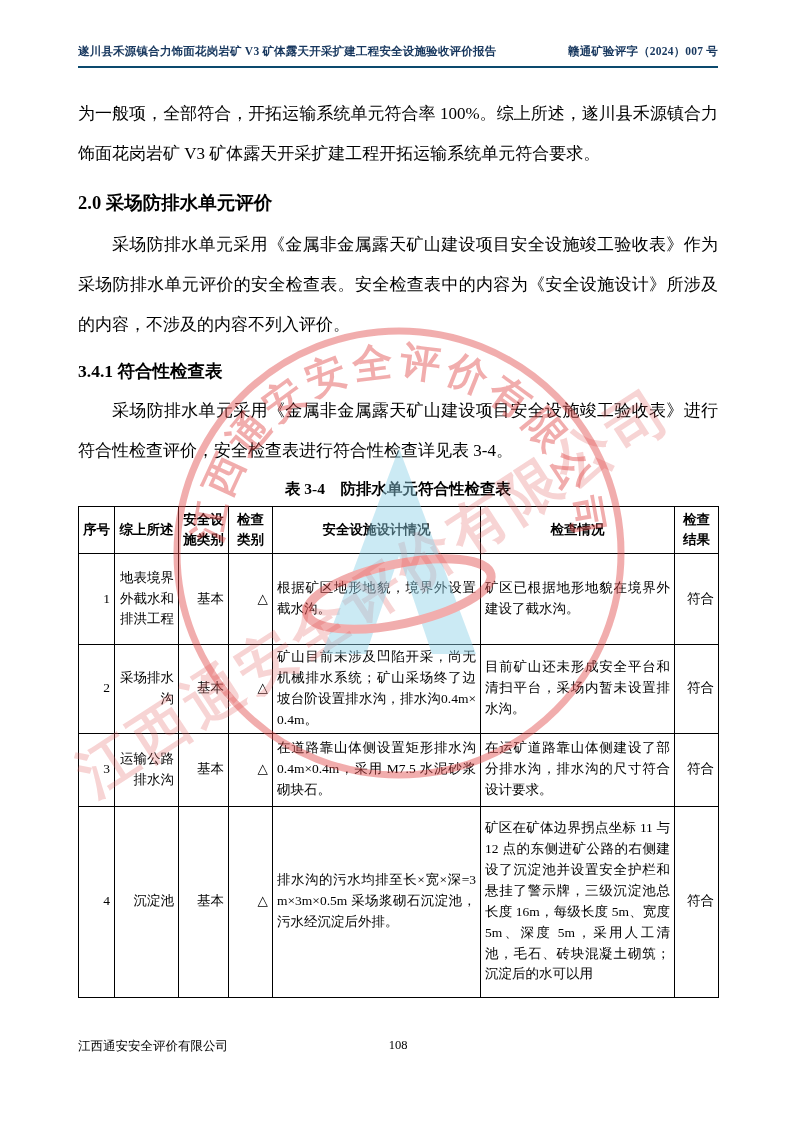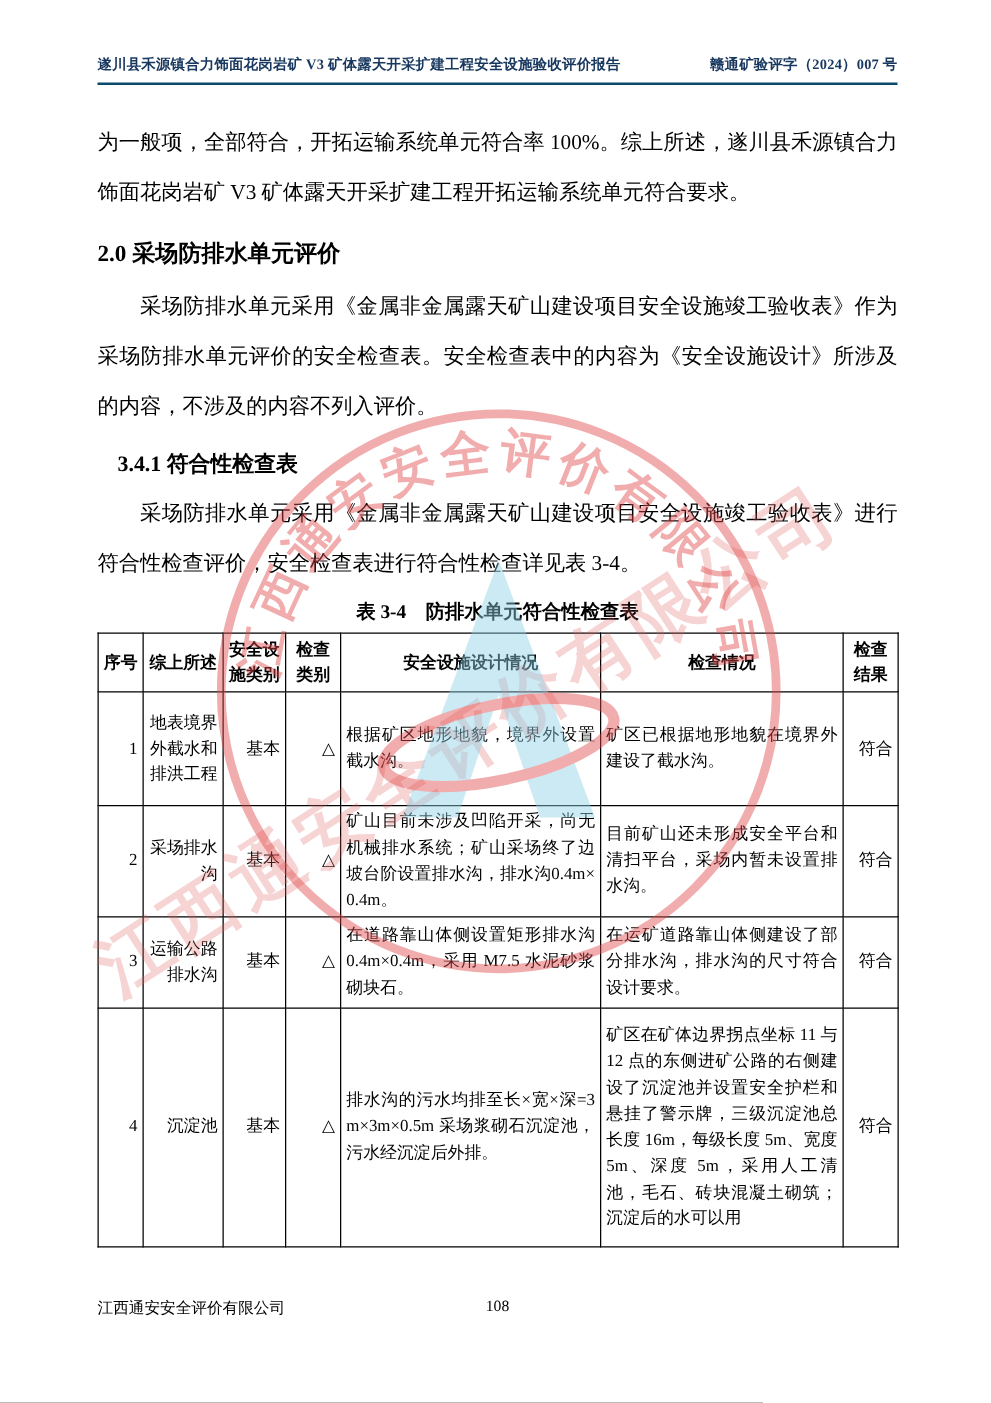--- a/index.html
+++ b/index.html
@@ -16,21 +16,21 @@
     padding-bottom:7px; border-bottom:2px solid #0c4a6e;
     font-size:11.5px; font-weight:bold; color:#17375e;
     letter-spacing:0.2px; white-space:nowrap;
   }
 
   
   .content { position:absolute; top:94px; left:78px; width:640px; }
   .para { margin:0; font-size:17px; line-height:40px; text-align:justify; }
   .indent { text-indent:2em; }
   h2.sec { font-size:18.5px; font-weight:bold; margin:16px 0 10px; }
-  h3.sub { font-size:17.5px; font-weight:bold; margin:14px 16px 8px; }
+  h3.sub { font-size:17.5px; font-weight:bold; margin:14px 0 8px; }
   .caption { text-align:center; font-weight:bold; font-size:15.5px; margin:8px 0 6px; }
 
   
   table.check { width:640px; border-collapse:collapse; table-layout:fixed; font-size:13.5px; }
   .check th, .check td { border:1px solid #000; padding:2px 4px; vertical-align:middle; word-break:break-all; }
   .check th { font-weight:bold; text-align:center; height:42px; line-height:1.5; }
   .check td { line-height:1.55; }
   td.c { text-align:right; }
   td.l { text-align:justify; }
   tr.r1 td { height:86px; }

